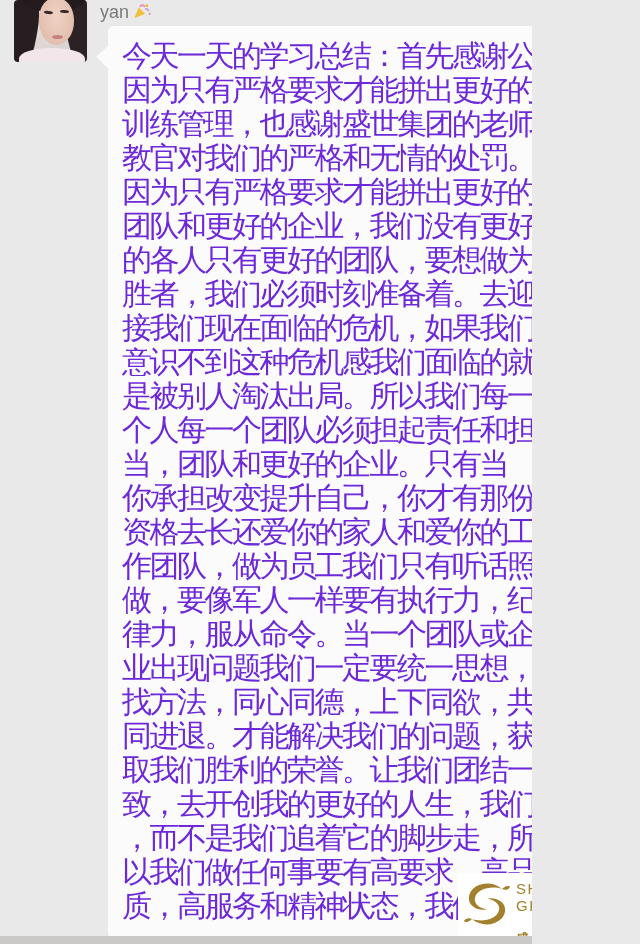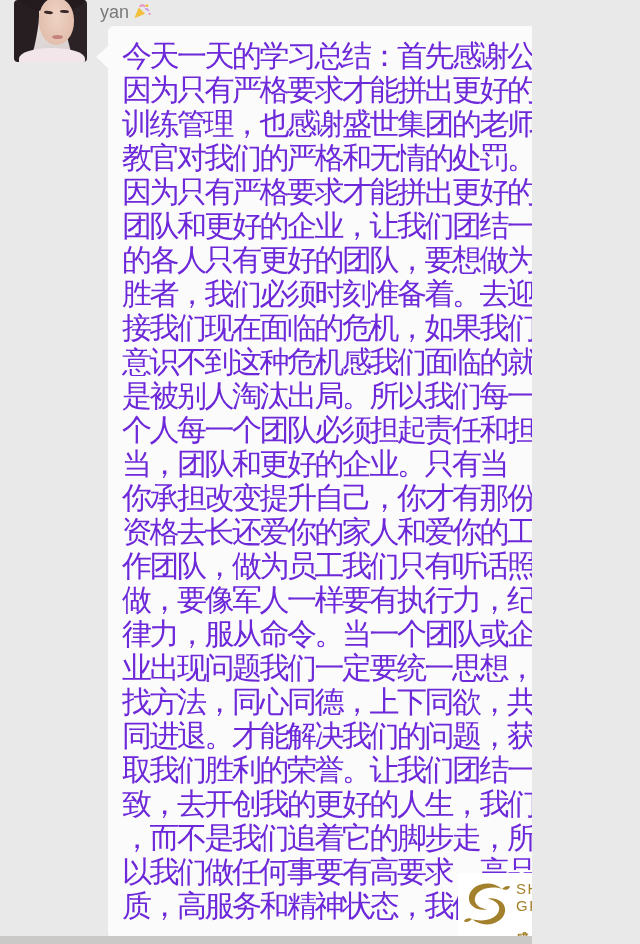--- a/index.html
+++ b/index.html
@@ -72,21 +72,21 @@
   </div>
 
   <div class="bubble">
     <div class="tail"></div>
     <div>
         <div class="line">今天一天的学习总结：首先感谢公</div>
         <div class="line">因为只有严格要求才能拼出更好的</div>
         <div class="line">训练管理，也感谢盛世集团的老师</div>
         <div class="line">教官对我们的严格和无情的处罚。</div>
         <div class="line">因为只有严格要求才能拼出更好的</div>
-        <div class="line">团队和更好的企业，让我们团结一</div>
+        <div class="line">团队和更好的企业，我们没有更好</div>
         <div class="line">的各人只有更好的团队，要想做为</div>
         <div class="line">胜者，我们必须时刻准备着。去迎</div>
         <div class="line">接我们现在面临的危机，如果我们</div>
         <div class="line">意识不到这种危机感我们面临的就</div>
         <div class="line">是被别人淘汰出局。所以我们每一</div>
         <div class="line">个人每一个团队必须担起责任和担</div>
         <div class="line">当，团队和更好的企业。只有当</div>
         <div class="line">你承担改变提升自己，你才有那份</div>
         <div class="line">资格去长还爱你的家人和爱你的工</div>
         <div class="line">作团队，做为员工我们只有听话照</div>

